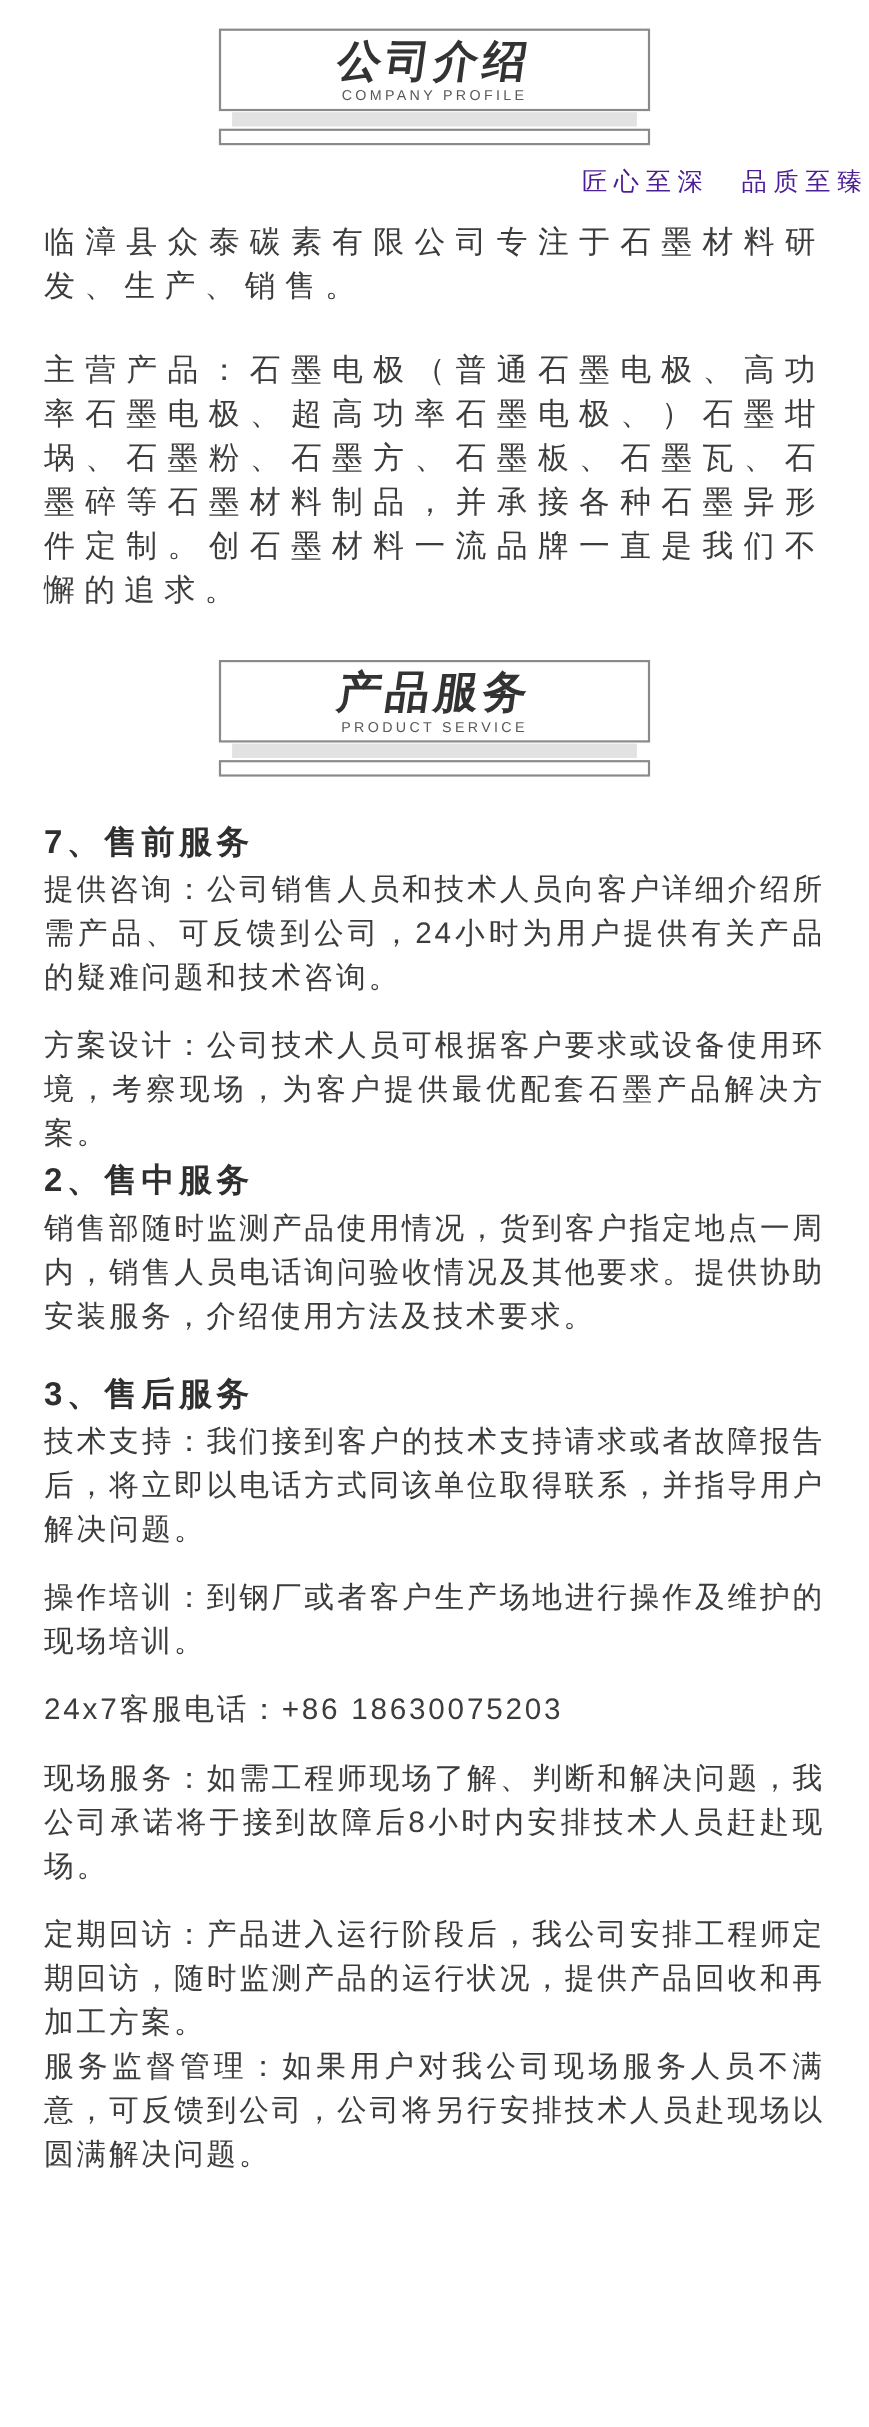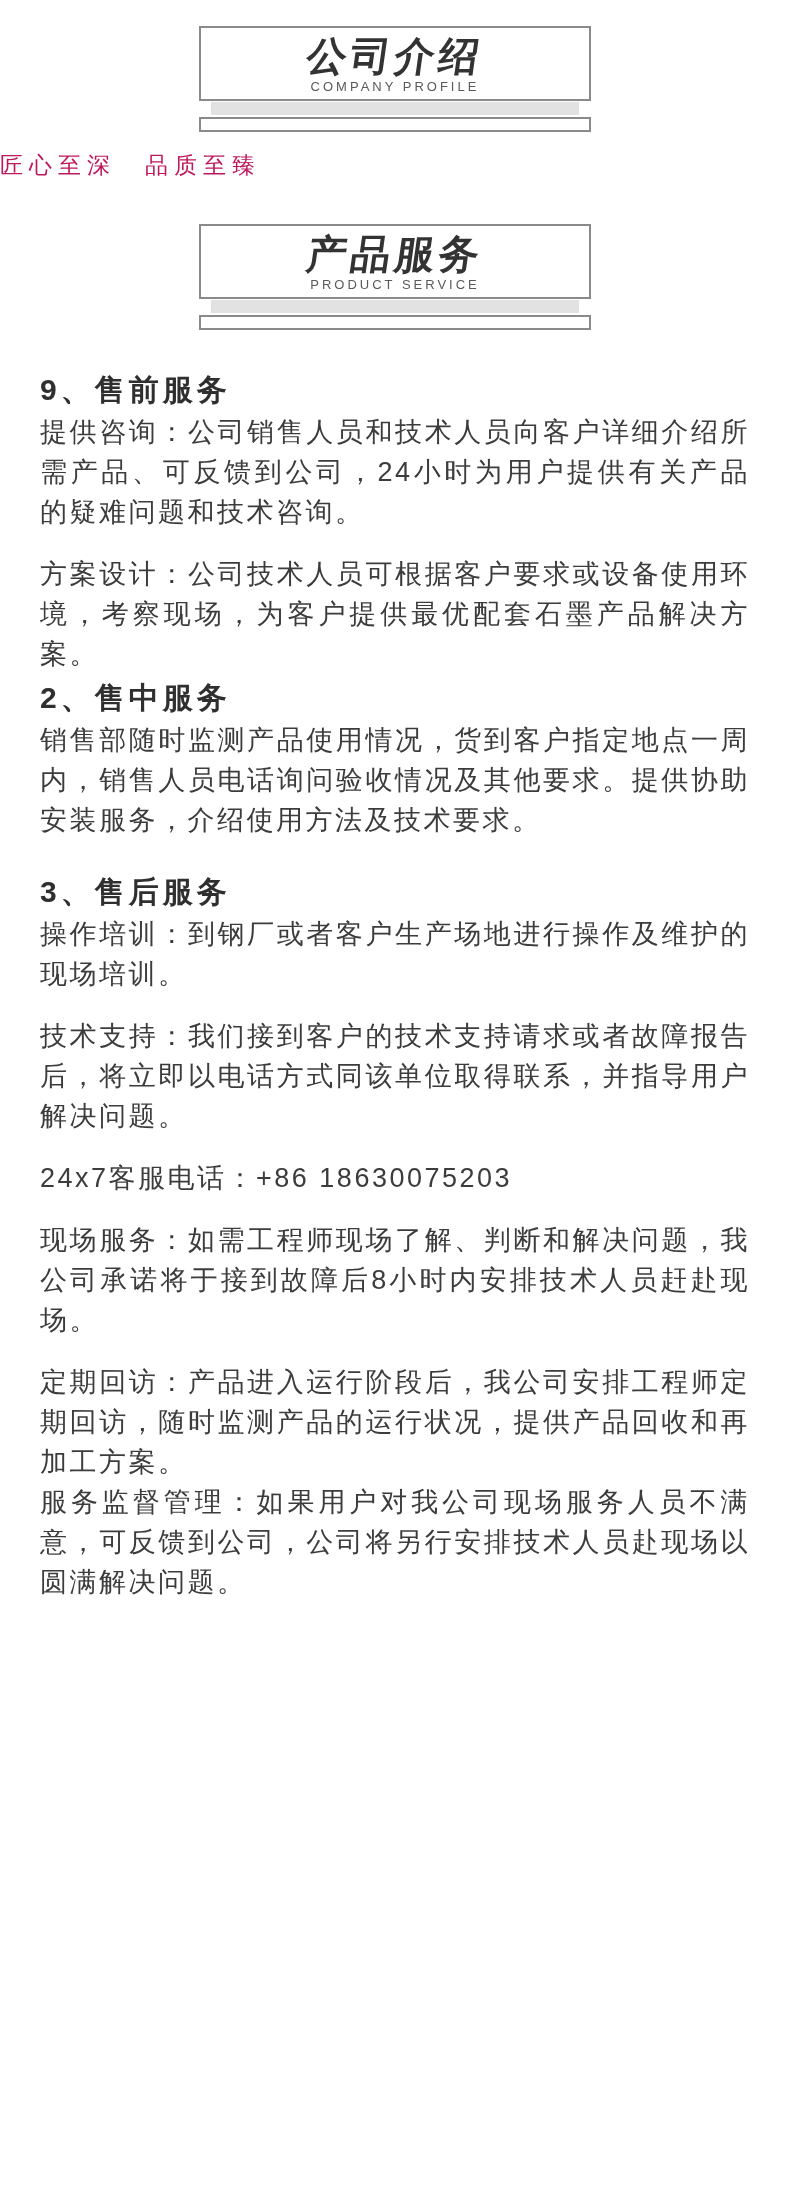--- a/index.html
+++ b/index.html
@@ -50,22 +50,22 @@
     background: #e2e2e2;
   }
   .banner-strip {
     width: 392px; height: 15px;
     margin-top: 2px;
     background: #ffffff;
     border: 2px solid #8a8a8a;
   }
 
   .tagline {
-    text-align: left;
-    color: #be185d;
+    text-align: right;
+    color: #4c1d95;
     white-space: nowrap;
   }
   .tagline.one { margin-top: 18px; font-size: 23px; letter-spacing: 6px; line-height: 30px; }
   .tagline.two { margin-top: 28px; font-size: 24px; letter-spacing: 4px; line-height: 32px; }
 
   .intro-para {
     font-size: 28px;
     letter-spacing: 8.5px;
     line-height: 40px;
     color: #3c3c3c;
@@ -107,42 +107,46 @@
     <div class="banner-box">
       <div class="banner-title">公司介绍</div>
       <div class="banner-sub">COMPANY PROFILE</div>
     </div>
     <div class="banner-bar"></div>
     <div class="banner-strip"></div>
   </div>
 
   <div class="tagline one">匠心至深　品质至臻</div>
 
+  <div class="content">
+    <p class="intro-para p1">临漳县众泰碳素有限公司专注于石墨材料研发、生产、销售。</p>
+    <p class="intro-para p2">主营产品：石墨电极（普通石墨电极、高功率石墨电极、超高功率石墨电极、）石墨坩埚、石墨粉、石墨方、石墨板、石墨瓦、石墨碎等石墨材料制品，并承接各种石墨异形件定制。创石墨材料一流品牌一直是我们不懈的追求。</p>
+  </div>
 
   <div class="banner-group second">
     <div class="banner-box">
       <div class="banner-title">产品服务</div>
       <div class="banner-sub">PRODUCT SERVICE</div>
     </div>
     <div class="banner-bar"></div>
     <div class="banner-strip"></div>
   </div>
 
 
   <div class="content">
 
-    <div class="svc-heading h1">9、售前服务</div>
+    <div class="svc-heading h1">7、售前服务</div>
     <p class="svc-para">提供咨询：公司销售人员和技术人员向客户详细介绍所需产品、可反馈到公司，24小时为用户提供有关产品的疑难问题和技术咨询。</p>
     <p class="svc-para mb-tight">方案设计：公司技术人员可根据客户要求或设备使用环境，考察现场，为客户提供最优配套石墨产品解决方案。</p>
 
     <div class="svc-heading h2">2、售中服务</div>
     <p class="svc-para" style="margin-bottom:30px;">销售部随时监测产品使用情况，货到客户指定地点一周内，销售人员电话询问验收情况及其他要求。提供协助安装服务，介绍使用方法及技术要求。</p>
 
     <div class="svc-heading h3" style="margin-top:8px;">3、售后服务</div>
+    <p class="svc-para">技术支持：我们接到客户的技术支持请求或者故障报告后，将立即以电话方式同该单位取得联系，并指导用户解决问题。</p>
     <p class="svc-para">操作培训：到钢厂或者客户生产场地进行操作及维护的现场培训。</p>
-    <p class="svc-para">技术支持：我们接到客户的技术支持请求或者故障报告后，将立即以电话方式同该单位取得联系，并指导用户解决问题。</p>
     <p class="svc-para">24x7客服电话：+86 18630075203</p>
     <p class="svc-para">现场服务：如需工程师现场了解、判断和解决问题，我公司承诺将于接到故障后8小时内安排技术人员赶赴现场。</p>
     <p class="svc-para mb-zero">定期回访：产品进入运行阶段后，我公司安排工程师定期回访，随时监测产品的运行状况，提供产品回收和再加工方案。</p>
     <p class="svc-para mb-zero">服务监督管理：如果用户对我公司现场服务人员不满意，可反馈到公司，公司将另行安排技术人员赴现场以圆满解决问题。</p>
   </div>
 
 </div>
 
 </body></html>

